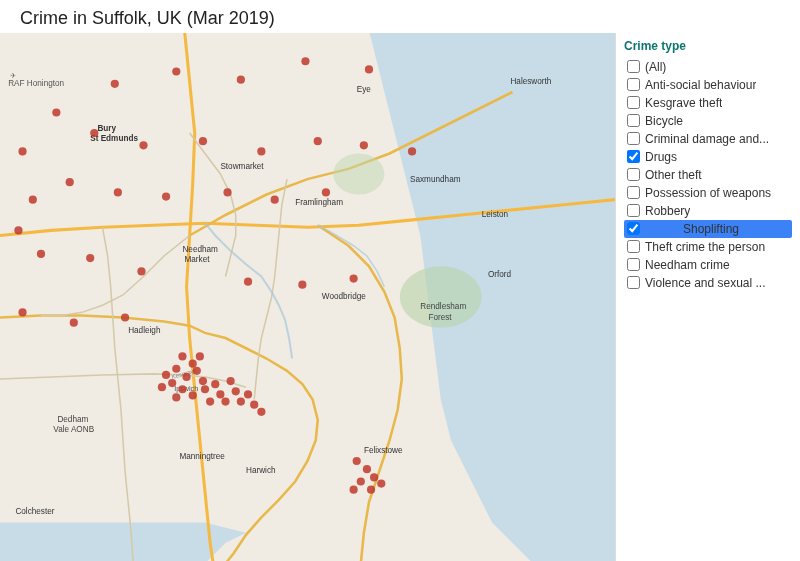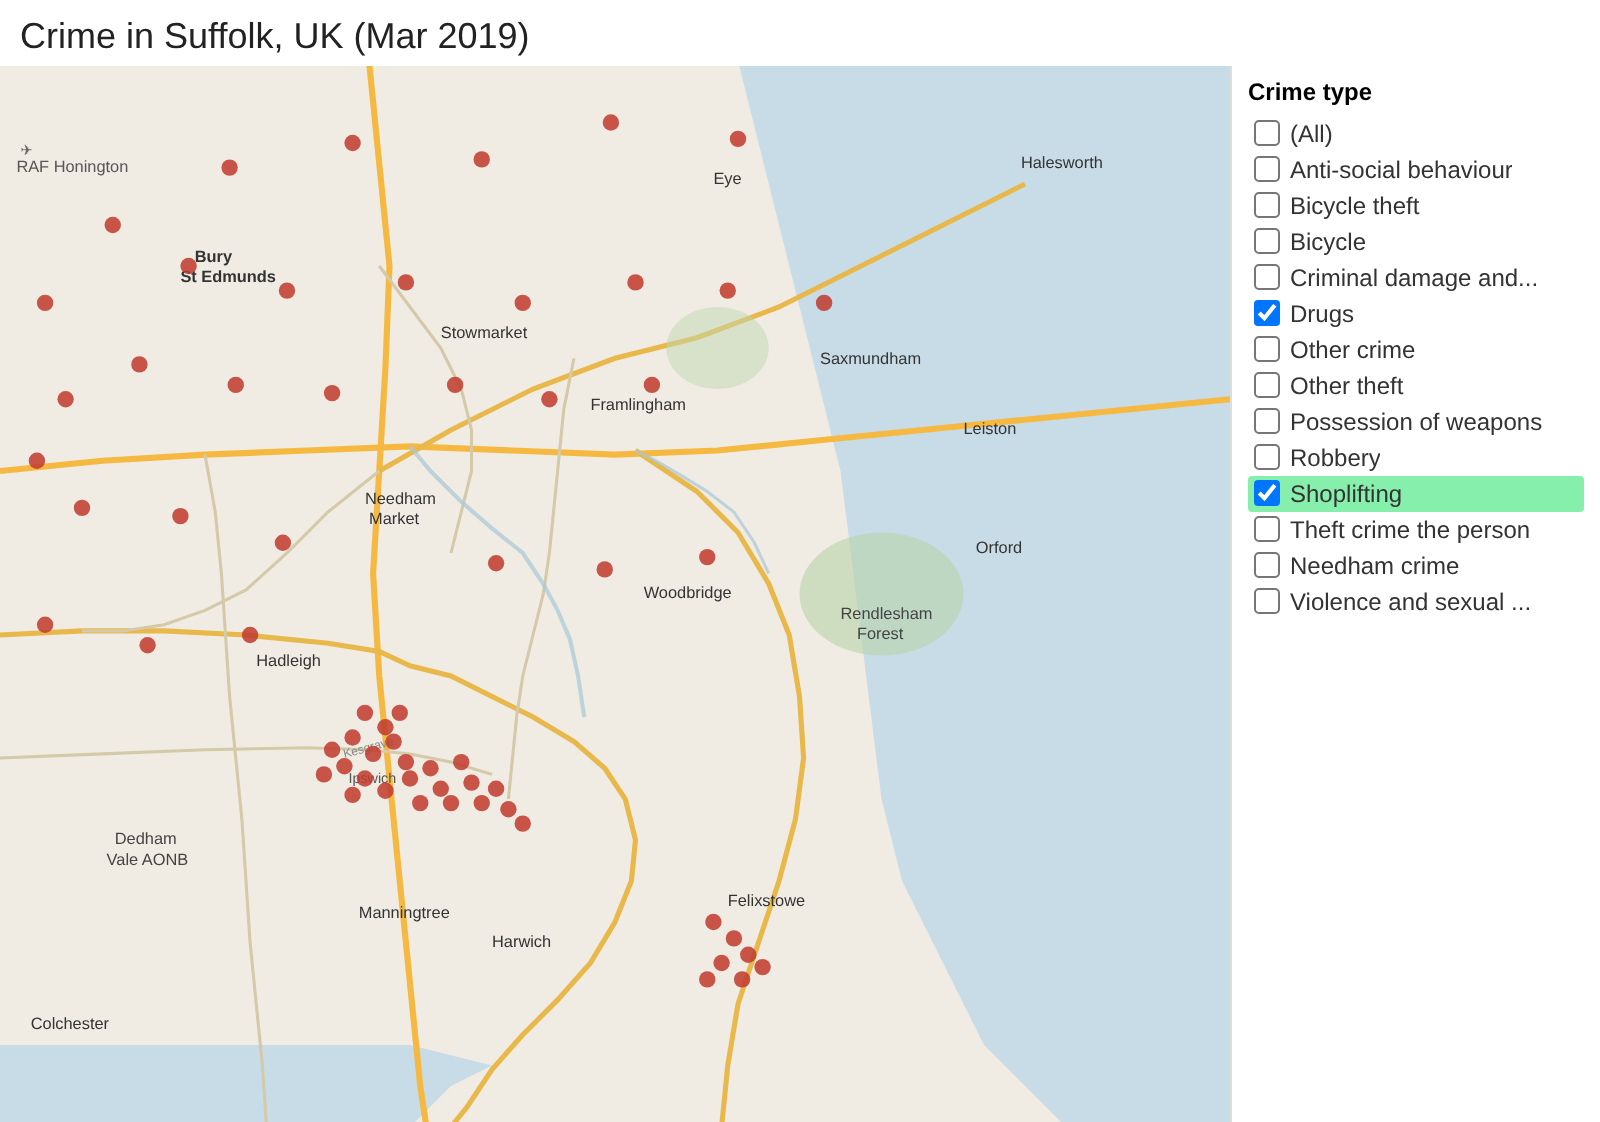--- a/index.html
+++ b/index.html
@@ -11,21 +11,21 @@
       height: 561px;
       overflow: hidden;
     }
     #app {
       display: flex;
       flex-direction: column;
       width: 800px;
       height: 561px;
     }
     #title {
-      padding: 8px 10px 4px 10px;
+      padding: 8px 10px 4px 20px;
       font-size: 18px;
       font-weight: normal;
       color: #222;
     }
     #main-area {
       display: flex;
       flex: 1;
       overflow: hidden;
     }
     #map-container {
@@ -44,31 +44,32 @@
       min-width: 185px;
       padding: 6px 8px;
       border-left: 1px solid #ddd;
       overflow-y: auto;
       background: #fff;
     }
     #sidebar-title {
       font-size: 12px;
       font-weight: bold;
       margin-bottom: 5px;
-      color: #000000;
+      color: #0f766e;
     }
     .crime-item {
       display: flex;
       align-items: flex-start;
       padding: 2px 3px;
       cursor: pointer;
       border-radius: 2px;
     }
     .crime-item.selected {
-      background: #86efac;
+      background: #3b82f6;
+      gap: 38px;
     }
     .crime-item input[type="checkbox"] {
       margin-right: 5px;
       width: 13px;
       height: 13px;
       cursor: pointer;
       flex-shrink: 0;
     }
     .crime-item label {
       cursor: pointer;
@@ -216,37 +217,33 @@
       <div class="crime-item">
             <input type="checkbox" style="">
             <label>(All)</label>
           </div>
           <div class="crime-item">
             <input type="checkbox" style="">
             <label>Anti-social behaviour</label>
           </div>
           <div class="crime-item">
             <input type="checkbox" style="">
-            <label>Bicycle theft</label>
+            <label>Kesgrave theft</label>
           </div>
           <div class="crime-item">
             <input type="checkbox" style="">
             <label>Bicycle</label>
           </div>
           <div class="crime-item">
             <input type="checkbox" style="">
             <label>Criminal damage and...</label>
           </div>
           <div class="crime-item">
             <input type="checkbox" checked="" style="">
             <label>Drugs</label>
-          </div>
-          <div class="crime-item">
-            <input type="checkbox" style="">
-            <label>Other crime</label>
           </div>
           <div class="crime-item">
             <input type="checkbox" style="">
             <label>Other theft</label>
           </div>
           <div class="crime-item">
             <input type="checkbox" style="">
             <label>Possession of weapons</label>
           </div>
           <div class="crime-item">

